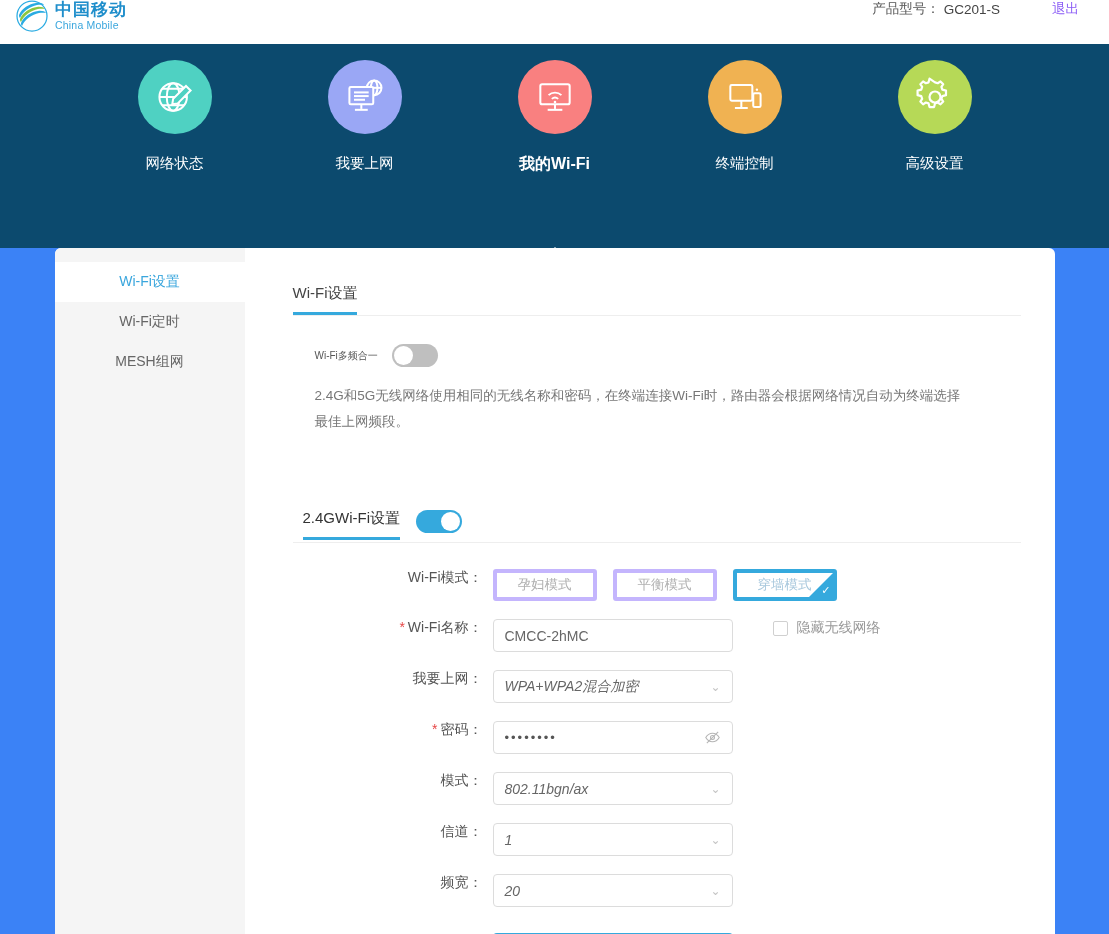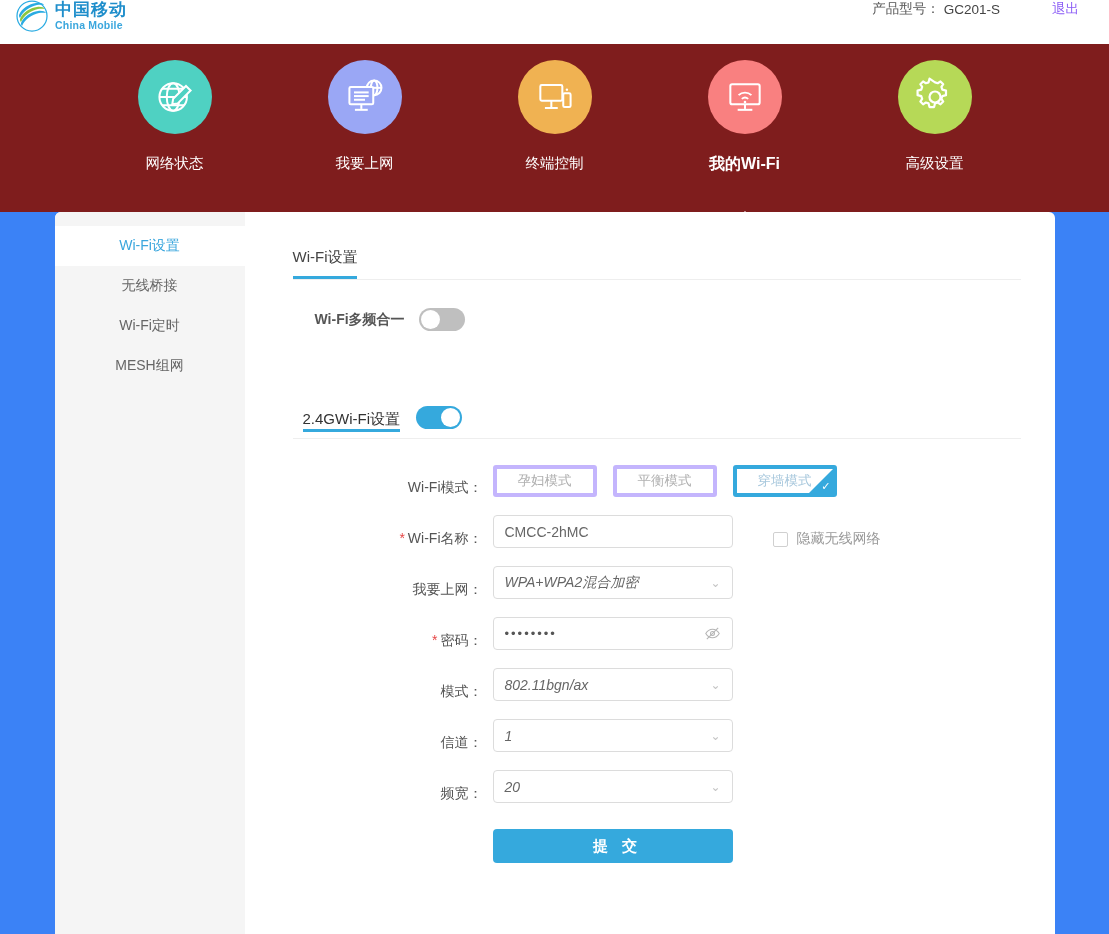--- a/index.html
+++ b/index.html
@@ -22,33 +22,32 @@
   .logo-wrap { display:flex; align-items:center; margin-left:16px; }
   .logo-mark { width:32px; height:32px; flex:none; }
   .logo-text { margin-left:7px; line-height:1; }
   .logo-cn {
     font-size:17px; font-weight:bold; color:#1f8ecb; letter-spacing:1px;
     display:block;
   }
   .logo-en {
     font-size:10.5px; color:#3aa6dd; display:block; margin-top:2px;
     letter-spacing:.2px;
-    font-weight:bold;
   }
   .header-right {
     margin-left:auto; display:flex; align-items:center;
     margin-right:30px; font-size:13.5px;
   }
   .model-label { color:#555; }
   .model-value { color:#444; margin-left:4px; }
   .logout-link { color:#8b5cf6; margin-left:52px; cursor:pointer; }
 
   
   .navbar {
-    background:#7f1d1d; width:100%; height:168px;
+    background:#0c4a6e; width:100%; height:204px;
     position:relative;
     display:flex; justify-content:center;
   }
   .nav-inner { display:flex; width:1000px; justify-content:space-between; padding:0 45px; }
   .nav-item {
     width:150px; display:flex; flex-direction:column; align-items:center;
     padding-top:16px; cursor:pointer; position:relative;
   }
   .nav-circle {
     width:74px; height:74px; border-radius:50%;
@@ -96,21 +95,21 @@
   }
   .tab {
     font-size:15px; color:#444; padding-bottom:9px;
     border-bottom:3px solid #35a9dd; cursor:pointer;
   }
 
   
   .multiband-row {
     display:flex; align-items:center; margin-top:28px; padding-left:22px;
   }
-  .multiband-label { font-size:14px; color:#555;font-weight:bold; }
+  .multiband-label { font-size:10px; color:#555; }
 
   .switch {
     width:46px; height:23px; border-radius:12px; margin-left:14px;
     position:relative; cursor:pointer; flex:none;
     background:#bfbfbf;
   }
   .switch.on { background:#35a9dd; }
   .switch .knob {
     position:absolute; top:2px; left:2px;
     width:19px; height:19px; border-radius:50%;
@@ -123,27 +122,27 @@
     font-size:13.5px; color:#777; line-height:26px;
   }
 
   
   .section-head {
     margin-top:72px; display:flex; align-items:center;
     border-bottom:1px solid #eeeeee; height:36px; padding-left:10px;
     position:relative;
   }
   .section-title {
-    font-size:15px; color:#333; 
+    font-size:15px; color:#333; padding-bottom:9px;
     border-bottom:3px solid #35a9dd;
   }
 
   
   .form { margin-top:26px; }
-  .frow { display:flex; align-items:flex-end; margin-bottom:18px; }
+  .frow { display:flex; align-items:flex-start; margin-bottom:18px; }
   .flabel {
     width:200px; text-align:right; font-size:14px; color:#555;
     padding-right:10px; flex:none;
   }
   .req { color:#e64545; margin-right:3px; }
 
   .mode-btns { display:flex; }
   .mode-btn {
     width:104px; height:32px; border:4px solid #c4b5fd; border-radius:3px;
     display:flex; align-items:center; justify-content:center;
@@ -243,72 +242,69 @@
           <line x1="12" y1="19" x2="28" y2="19"></line>
           <line x1="12" y1="23" x2="28" y2="23"></line>
           <line x1="12" y1="27" x2="24" y2="27"></line>
           <line x1="20" y1="32" x2="20" y2="37"></line>
           <line x1="13" y1="38" x2="27" y2="38"></line>
         </svg>
       </div>
       <div class="nav-label">我要上网</div>
     </div>
 
-    <div class="nav-item">
-      <div class="nav-circle" style="background:#f0b252">
-        <svg width="44" height="44" viewBox="0 0 48 48" fill="none" stroke="#fff" stroke-width="2.2">
-          <rect x="8" y="11" width="24" height="17" rx="1.5"></rect>
-          <line x1="20" y1="28" x2="20" y2="35"></line>
-          <line x1="13" y1="36" x2="27" y2="36"></line>
-          <rect x="33" y="20" width="8" height="15" rx="1.5"></rect>
-          <circle cx="37" cy="16" r="1.3" fill="#fff" stroke="none"></circle>
-        </svg>
-      </div>
-      <div class="nav-label">终端控制</div>
-    </div>
-
     <div class="nav-item active">
       <div class="nav-circle" style="background:#f98080">
         <svg width="44" height="44" viewBox="0 0 48 48" fill="none" stroke="#fff" stroke-width="2.2">
           <rect x="8" y="10" width="32" height="22" rx="2"></rect>
           <path d="M17 22a10 10 0 0 1 14 0" stroke-width="2"></path>
           <path d="M20.5 26a5.5 5.5 0 0 1 7 0" stroke-width="2"></path>
           <circle cx="24" cy="29.5" r="1.4" fill="#fff" stroke="none"></circle>
           <line x1="24" y1="32" x2="24" y2="37"></line>
           <line x1="16" y1="38" x2="32" y2="38"></line>
         </svg>
       </div>
       <div class="nav-label">我的Wi-Fi</div>
       <div class="nav-pointer"></div>
     </div>
 
     <div class="nav-item">
+      <div class="nav-circle" style="background:#f0b252">
+        <svg width="44" height="44" viewBox="0 0 48 48" fill="none" stroke="#fff" stroke-width="2.2">
+          <rect x="8" y="11" width="24" height="17" rx="1.5"></rect>
+          <line x1="20" y1="28" x2="20" y2="35"></line>
+          <line x1="13" y1="36" x2="27" y2="36"></line>
+          <rect x="33" y="20" width="8" height="15" rx="1.5"></rect>
+          <circle cx="37" cy="16" r="1.3" fill="#fff" stroke="none"></circle>
+        </svg>
+      </div>
+      <div class="nav-label">终端控制</div>
+    </div>
+
+    <div class="nav-item">
       <div class="nav-circle" style="background:#b6d957">
         <svg width="44" height="44" viewBox="0 0 48 48" fill="none" stroke="#fff" stroke-width="2.4">
           <path d="M24 8l3 1 3-2 3 3-2 3 1 3 4 1v5l-4 1-1 3 2 3-3 3-3-2-3 1-1 4h-5l-1-4-3-1-3 2-3-3 2-3-1-3-4-1v-5l4-1 1-3-2-3 3-3 3 2 3-1 1-4z" stroke-linejoin="round"></path>
           <circle cx="24" cy="24" r="6"></circle>
         </svg>
       </div>
       <div class="nav-label">高级设置</div>
     </div>
 
   </div>
 </div>
 
 <div class="page-body">
   <div class="panel">
 
     <div class="sidebar">
       <div class="side-item active">
         <span>Wi-Fi设置</span>
       </div>
       <div class="side-item">
-        <span>无线桥接</span>
-      </div>
-      <div class="side-item">
         <span>Wi-Fi定时</span>
       </div>
       <div class="side-item">
         <span>MESH组网</span>
       </div>
     </div>
 
     <div class="content">
 
       <div class="tabbar">
@@ -317,20 +313,21 @@
         </div>
       </div>
 
       <div class="multiband-row">
         <span class="multiband-label">Wi-Fi多频合一</span>
         <div class="switch">
           <div class="knob"></div>
         </div>
       </div>
 
+      <div class="desc">2.4G和5G无线网络使用相同的无线名称和密码，在终端连接Wi-Fi时，路由器会根据网络情况自动为终端选择最佳上网频段。</div>
 
       <div class="section-head">
         <span class="section-title">2.4GWi-Fi设置</span>
         <div class="switch on" style="margin-left:16px; margin-bottom:7px;">
           <div class="knob"></div>
         </div>
       </div>
 
       <div class="form">
 

